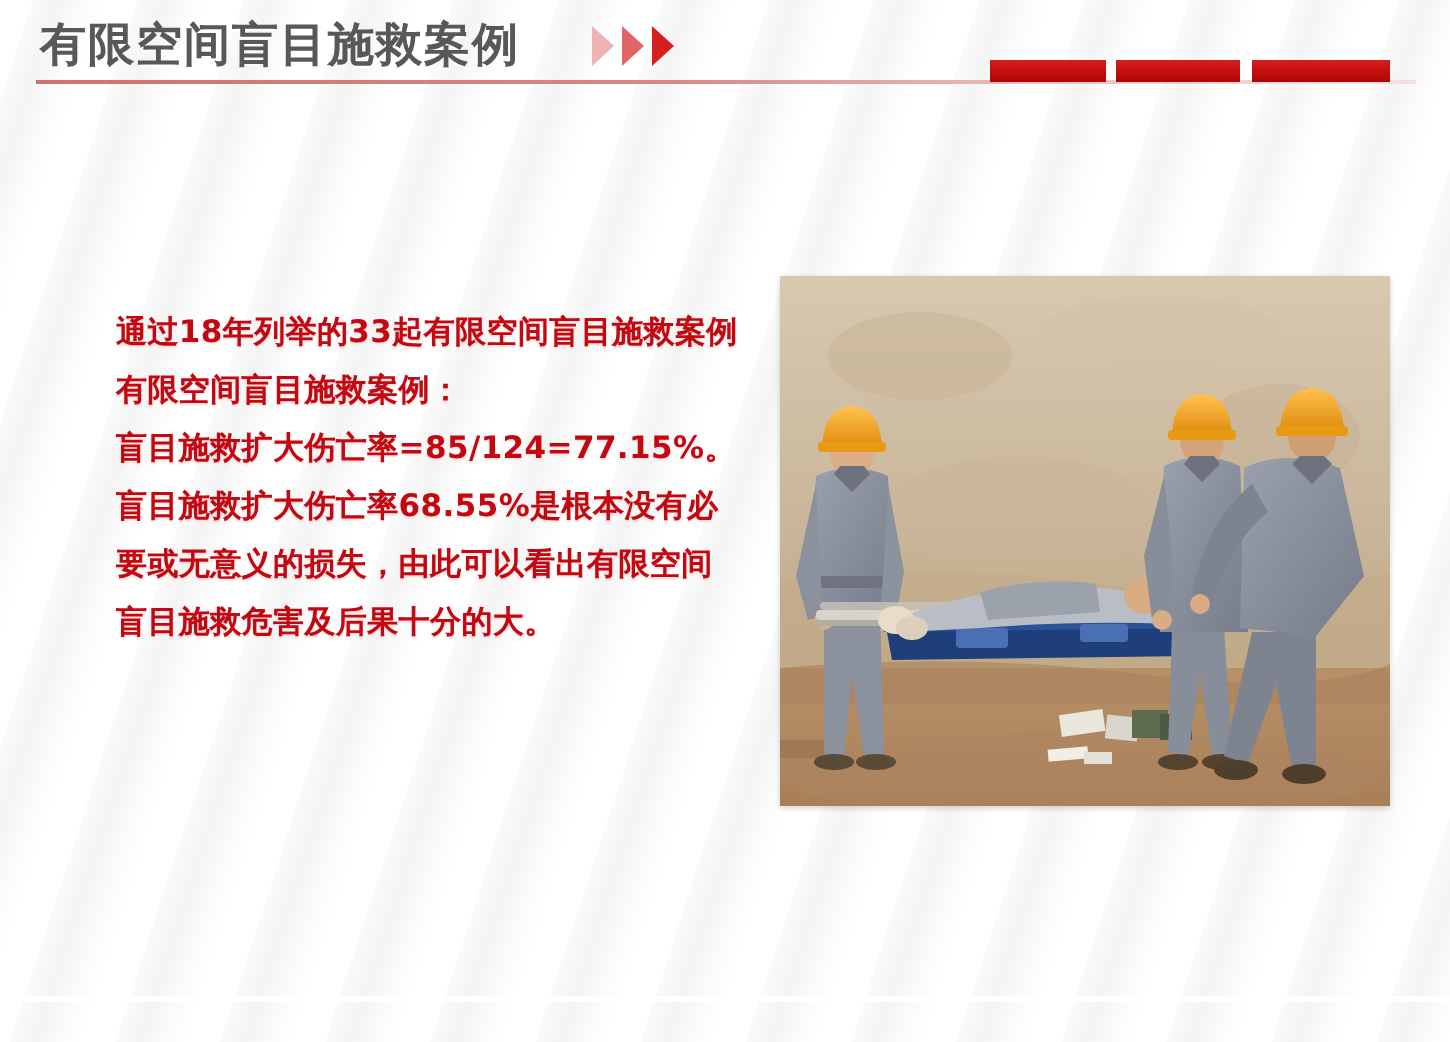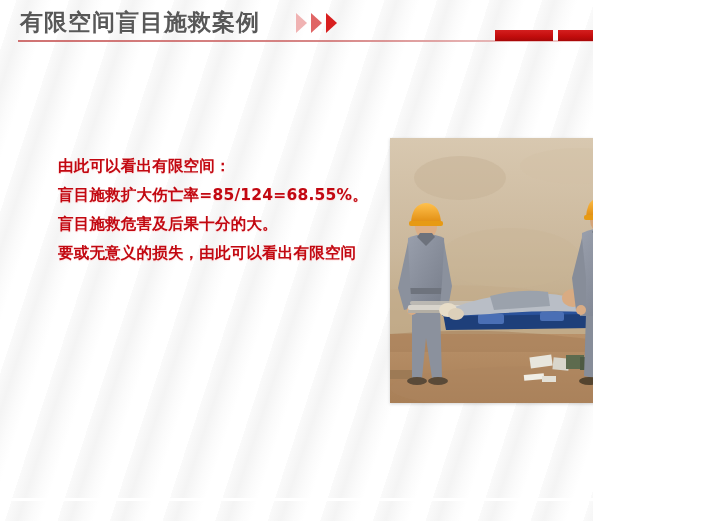--- a/index.html
+++ b/index.html
@@ -9,21 +9,21 @@
   body {
     width: 725px;
     height: 521px;
     overflow: hidden;
     font-family: "DejaVu Sans", "Liberation Sans", sans-serif;
     background: #ffffff;
   }
 
   #slide {
     position: relative;
-    width: 593px;
+    width: 725px;
     height: 521px;
     background: #ffffff;
     overflow: hidden;
   }
 
   
   .stripes {
     position: absolute;
     left: -40px;
     top: -40px;
@@ -169,24 +169,26 @@
     <div class="underline"></div>
 
     <div class="head-blocks">
       <span class="hb hb-1"></span>
       <span class="hb hb-2"></span>
       <span class="hb hb-3"></span>
     </div>
   </div>
 
   <div class="textblock">
-    <div class="tline">由此可以看出有限空间：</div>
-    <div class="tline">盲目施救扩大伤亡率=85/124=68.55%。</div>
+    <div class="tline">通过18年列举的33起有限空间盲目施救案例</div>
+    <div class="tline">有限空间盲目施救案例：</div>
+    <div class="tline">盲目施救扩大伤亡率=85/124=77.15%。</div>
+    <div class="tline">盲目施救扩大伤亡率68.55%是根本没有必</div>
+    <div class="tline">要或无意义的损失，由此可以看出有限空间</div>
     <div class="tline">盲目施救危害及后果十分的大。</div>
-    <div class="tline">要或无意义的损失，由此可以看出有限空间</div>
   </div>
 
   <div class="photo">
     <svg width="305" height="265" viewBox="0 0 305 265" xmlns="http://www.w3.org/2000/svg">
       <defs>
         <linearGradient id="wallg" x1="0" y1="0" x2="0" y2="1">
           <stop offset="0%" stop-color="#d8c8b0"></stop>
           <stop offset="55%" stop-color="#cbb89c"></stop>
           <stop offset="100%" stop-color="#bda682"></stop>
         </linearGradient>

